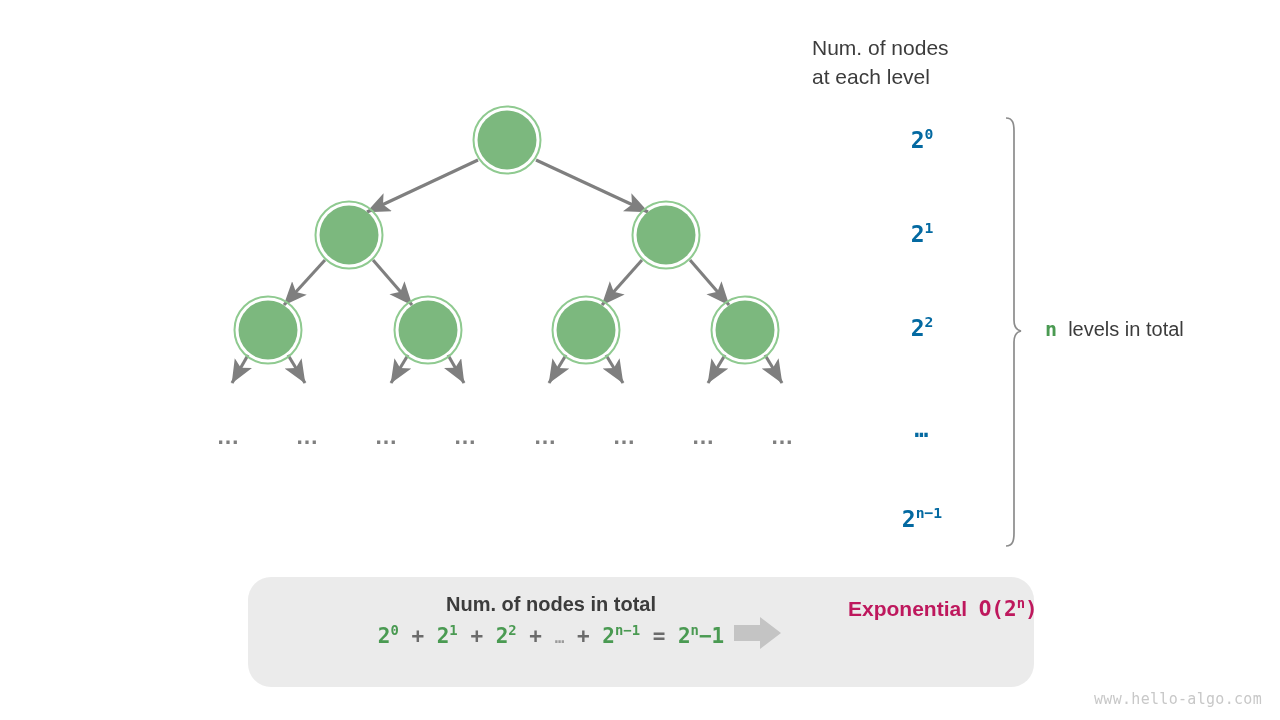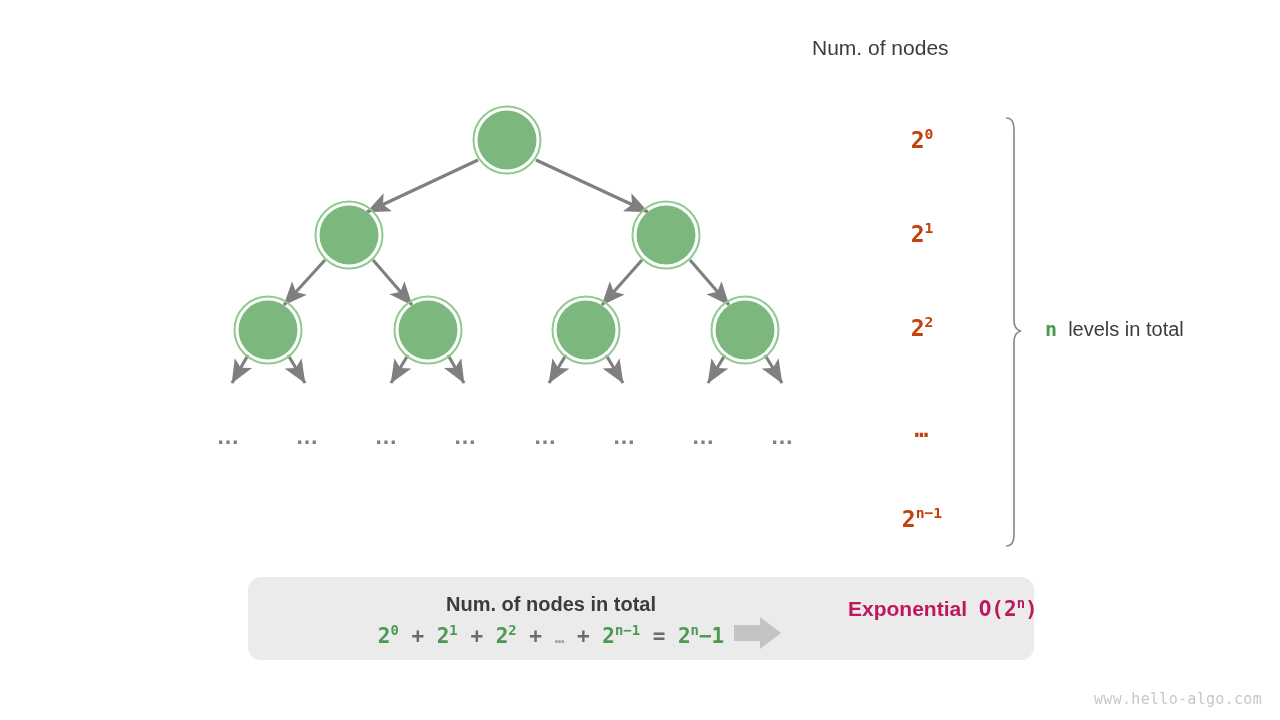--- a/index.html
+++ b/index.html
@@ -40,21 +40,21 @@
     line-height: 29px;
     color: #3c3c3c;
     font-family: "Liberation Sans", sans-serif;
   }
 
   
   .level-label {
     position: absolute;
     width: 150px;
     text-align: center;
-    color: #c2410c;
+    color: #0369a1;
     font-weight: bold;
     font-size: 23px;
     font-family: "DejaVu Sans Mono", monospace;
     letter-spacing: 0px;
     white-space: nowrap;
   }
   .level-label sup {
     font-size: 0.64em;
     vertical-align: super;
     line-height: 0;
@@ -79,23 +79,23 @@
     font-family: "DejaVu Sans Mono", monospace;
     font-size: 20px;
   }
 
   
   .summary-box {
     position: absolute;
     left: 248px;
     top: 577px;
     width: 786px;
-    height: 83px;
+    height: 110px;
     background: #ebebeb;
-    border-radius: 13px;
+    border-radius: 23px;
   }
   .summary-col {
     position: absolute;
     text-align: center;
   }
   .col-left  { left: 28px;  top: 16px; width: 550px; }
   .col-right { left: 600px; top: 16px; width: 170px; }
 
   .col-title {
     font-size: 20px;
@@ -222,20 +222,21 @@
                L1014,320
                C1014,327 1016,330 1021,331
                C1016,332 1014,335 1014,342
                L1014,533
                C1014,540 1013,546 1006,546" fill="none" stroke="#8c8c8c" stroke-width="1.7"></path>
     </g>
   </svg>
 
   <div class="header-title">
     <div>Num. of nodes</div>
+    <div>at each level</div>
   </div>
 
   <div class="level-label" style="left:847px; top:127px;">
     <span>2</span><sup>0</sup>
   </div>
   <div class="level-label" style="left:847px; top:221px;">
     <span>2</span><sup>1</sup>
   </div>
   <div class="level-label" style="left:847px; top:315px;">
     <span>2</span><sup>2</sup>

